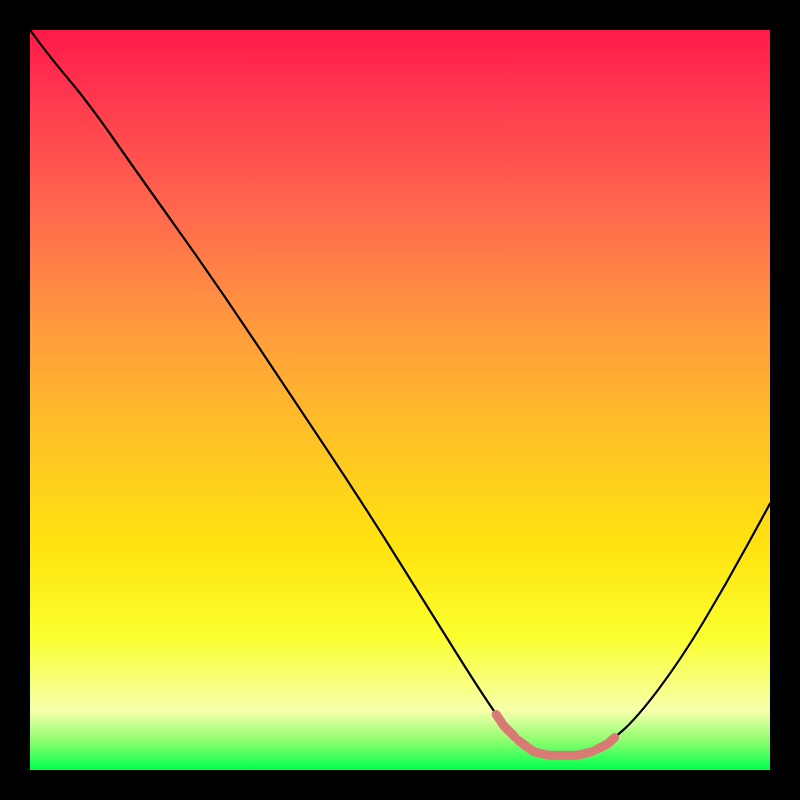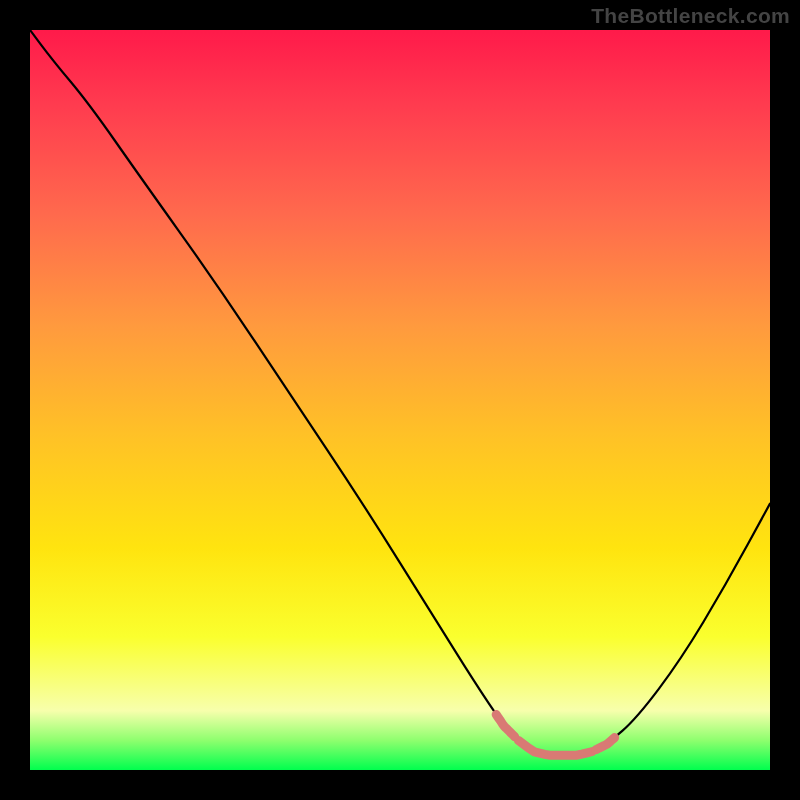--- a/index.html
+++ b/index.html
@@ -55,21 +55,20 @@
     position: absolute;
     inset: 0;
     width: 100%;
     height: 100%;
   }
 </style>
 </head>
 <body>
 
 <div class="chart-container">
-  <div class="watermark">TheBottleneck.com</div>
 
   <div class="plot-area">
     <div class="gradient-bg"></div>
 
     <svg class="curve-layer" viewBox="0 0 740 740" preserveAspectRatio="none">
       <path fill="none" stroke-width="2.2" stroke-linecap="round" d="M 0.0 0.0 Q 0.0 0.0 11.1 14.8 Q 22.2 29.6 40.7 51.8 Q 59.2 74.0 85.1 111.0 Q 111.0 148.0 148.0 199.8 Q 185.0 251.6 222.0 307.1 Q 259.0 362.6 296.0 418.1 Q 333.0 473.6 370.0 532.8 Q 407.0 592.0 425.5 621.6 Q 444.0 651.2 458.8 673.4 Q 473.6 695.6 481.0 703.0 Q 488.4 710.4 495.8 716.0 Q 503.2 721.5 510.6 723.4 Q 518.0 725.2 525.4 725.2 Q 532.8 725.2 540.2 725.2 Q 547.6 725.2 555.0 723.4 Q 562.4 721.5 569.8 717.8 Q 577.2 714.1 592.0 701.2 Q 606.8 688.2 629.0 658.6 Q 651.2 629.0 673.4 592.0 Q 695.6 555.0 717.8 514.3 T 740.0 473.6" stroke="#000000"></path>
       <path fill="none" stroke-width="9" stroke-linecap="round" d="M 488.4 710.4 L 493.7 714.4 L 499.0 718.3 L 504.3 721.8 L 509.5 723.1 L 514.8 724.4 L 520.1 725.2 L 525.4 725.2 L 530.7 725.2 L 536.0 725.2 L 541.3 725.2 L 546.5 725.2 L 551.8 724.1 L 557.1 722.8 L 562.4 721.5" stroke="#d97a74"></path>
 
       <path fill="none" stroke-width="9" stroke-linecap="round" d="M 466.2 684.5 L 467.5 686.5 L 468.8 688.5 L 470.2 690.4 L 471.5 692.4 L 472.8 694.4 L 474.1 696.1 L 475.4 697.5 L 476.8 698.8 L 478.1 700.1 L 479.4 701.4 L 480.7 702.7 L 482.1 704.1 L 483.4 705.4 L 484.7 706.7" stroke="#d97a74"></path>
       <path fill="none" stroke-width="9" stroke-linecap="round" d="M 566.1 719.6 L 567.4 719.0 L 568.7 718.3 L 570.1 717.7 L 571.4 717.0 L 572.7 716.3 L 574.0 715.7 L 575.4 715.0 L 576.7 714.4 L 578.0 713.4 L 579.3 712.3 L 580.6 711.1 L 582.0 709.9 L 583.3 708.8 L 584.6 707.6" stroke="#d97a74"></path>

